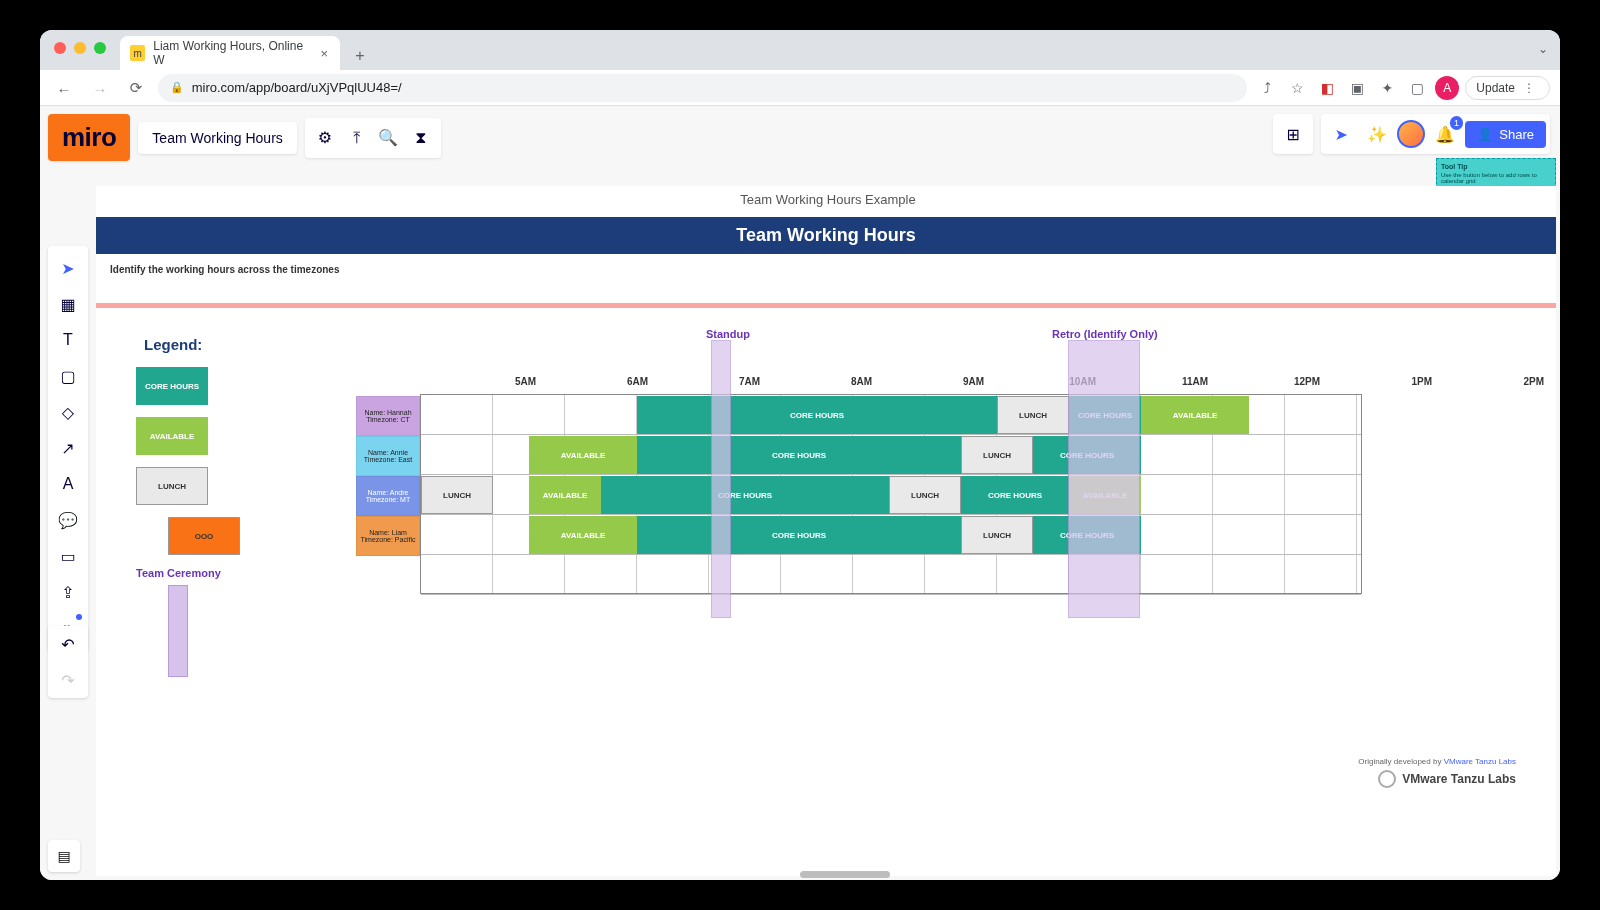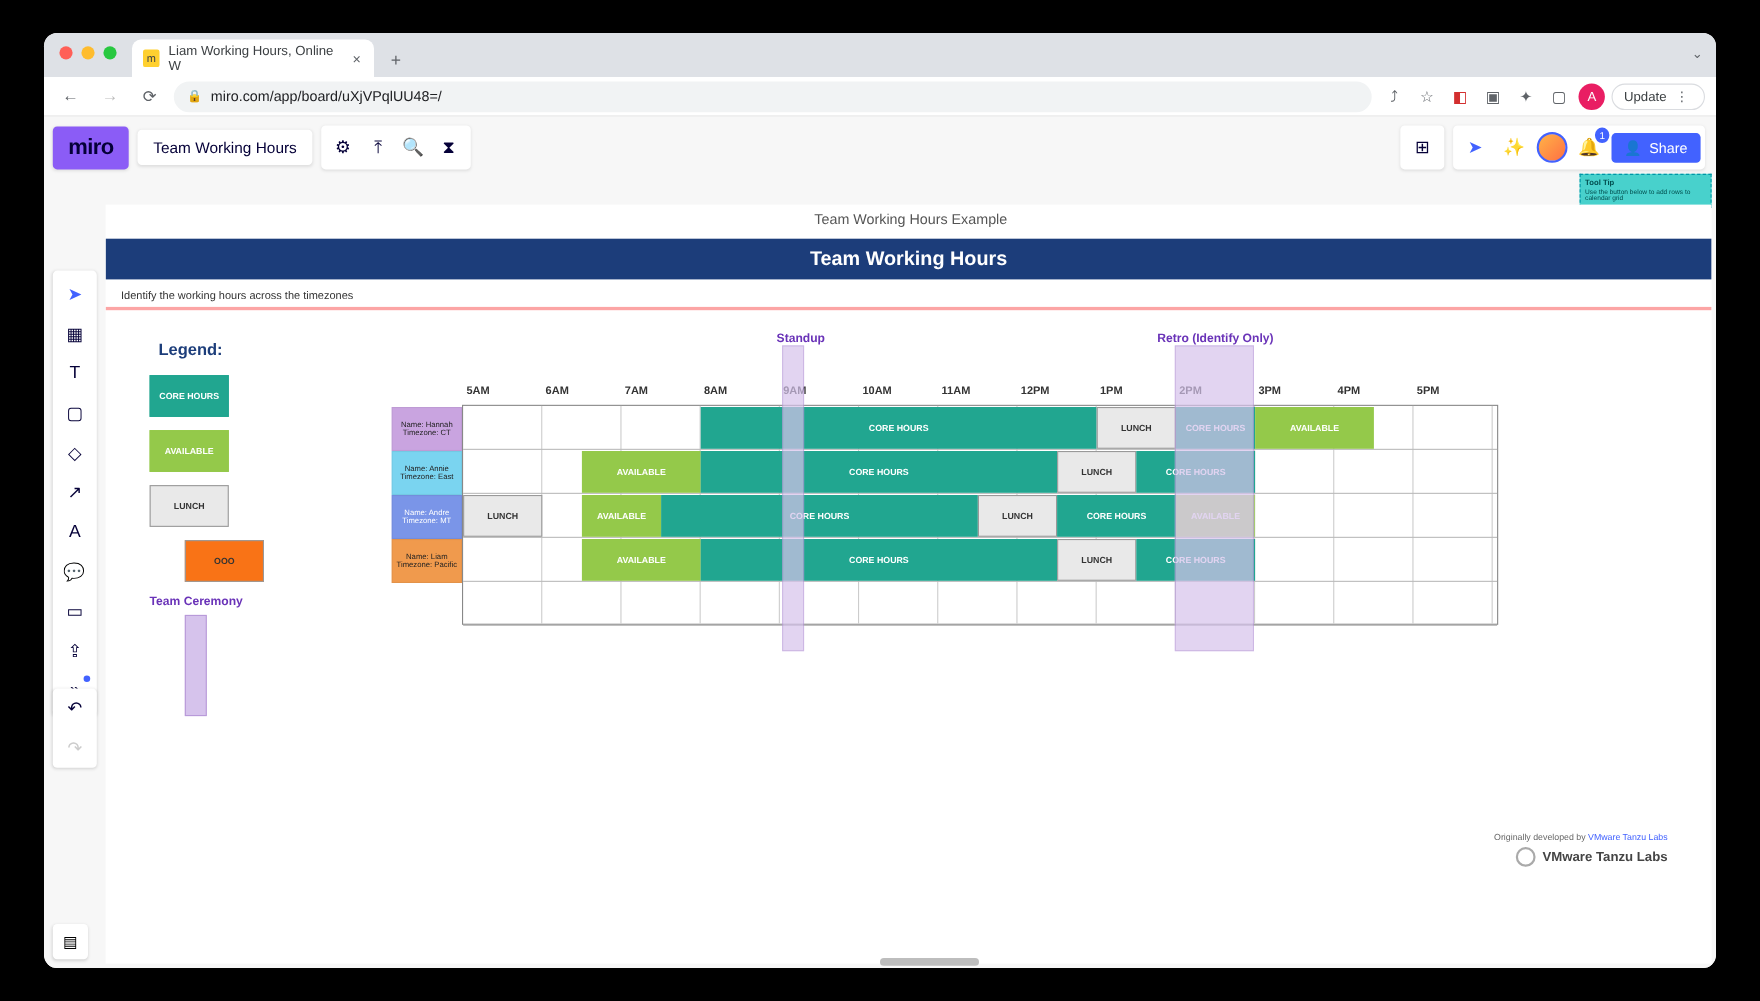--- a/index.html
+++ b/index.html
@@ -128,25 +128,25 @@
   background: #f7f7f7;
 }
 .miro-topbar {
   position: absolute;
   left: 8px; top: 8px;
   display: flex;
   align-items: center;
   gap: 0;
 }
 .miro-logo {
-  background: #8b5cf6;
+  background: #f97316;
   border-radius: 4px;
   padding: 8px 14px;
   font-weight: 700;
-  font-size: 20px;
+  font-size: 26px;
   letter-spacing: -0.5px;
   color: #050038;
   box-shadow: 0 1px 3px rgba(0,0,0,.1);
 }
 .miro-title {
   background: #fff;
   padding: 8px 14px;
   font-size: 14px;
   color: #050038;
   box-shadow: 0 1px 3px rgba(0,0,0,.1);
@@ -325,24 +325,24 @@
   background: #1c3d7a;
   color: #fff;
   text-align: center;
   font-size: 18px;
   font-weight: 700;
   padding: 8px;
   margin-top: 10px;
 }
 .board-sub {
   font-size: 10px;
-  font-weight: 400;
+  font-weight: 700;
   color: #333;
-  padding: 10px 0 4px 14px;
-  border-bottom: 3px solid #fca5a5;
+  padding: 10px 0 28px 14px;
+  border-bottom: 5px solid #fca5a5;
 }
 
 .board-body {
   position: relative;
   height: 460px;
 }
 
 .legend {
   position: absolute;
   left: 40px;
@@ -404,21 +404,22 @@
   position: absolute;
   top: 48px;
   left: 68px;
   display: flex;
 }
 .hour-cell {
   width: 72px;
   font-size: 10px;
   font-weight: 700;
   color: #333;
-  text-align: left;
+  text-align: right;
+  margin-left: 40px;
 }
 
 .people {
   position: absolute;
   top: 68px;
   left: 0;
 }
 .person-row {
   display: flex;
   height: 40px;

